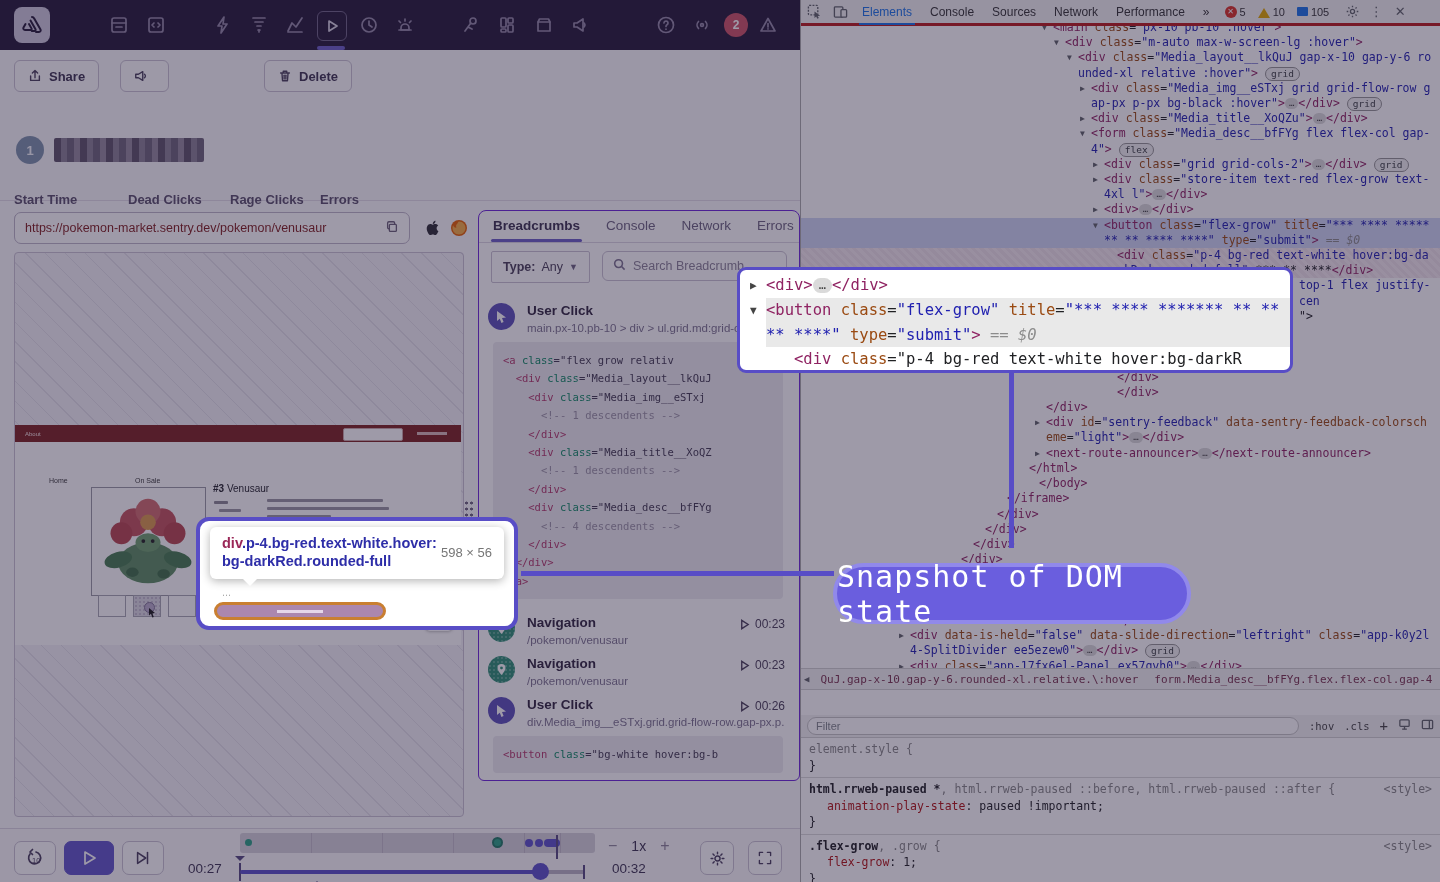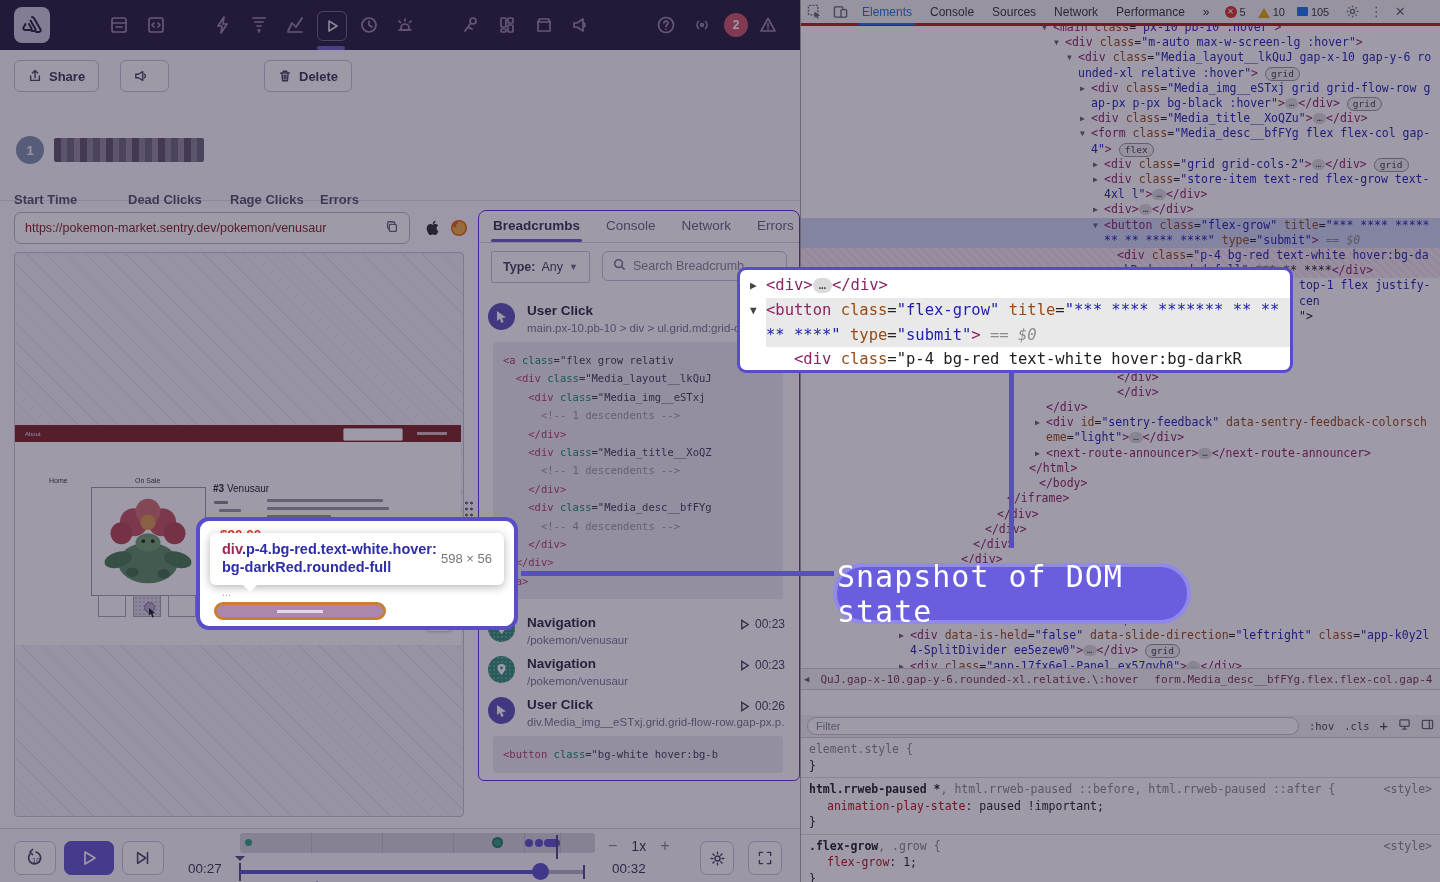--- a/index.html
+++ b/index.html
@@ -146,21 +146,21 @@
   #conn-v{position:absolute;left:1009px;top:371px;width:5px;height:177px;background:#584dc6;z-index:31;}
   #callout-dom{position:absolute;left:737px;top:267px;width:556px;height:106px;background:#fff;border:3px solid #584dc6;border-radius:9px;z-index:32;overflow:hidden;box-sizing:border-box;
     font-family:"DejaVu Sans Mono",monospace;font-size:15.5px;line-height:24px;color:#202124;padding:3px 0 0 26px;}
   .co-row{position:relative;white-space:pre-wrap;word-break:break-all;padding-right:6px;}
   .co-row .arrow{display:inline-block;width:16px;margin-left:-16px;color:#444;font-size:11px;vertical-align:1px;}
   .co-row.sel{background:#e9e9e9;}
   .co-row .dots{font-size:12px;border-radius:9px;padding:0 6px;line-height:15px;}
   #callout-zoom{position:absolute;left:196px;top:517px;width:322px;height:113px;background:#fff;border:4px solid #584dc6;border-radius:13px;z-index:32;box-sizing:border-box;overflow:hidden;}
   #cz-price{position:absolute;left:20px;top:6px;font-size:13.5px;font-weight:bold;color:#e03e2f;}
   #cz-stock{position:absolute;left:20px;top:24px;font-size:8px;font-style:italic;color:#8a8a8a;}
-  #cz-tooltip{position:absolute;left:10px;top:12px;width:294px;height:52px;background:#fff;border-radius:6px;box-shadow:0 2px 10px rgba(0,0,0,.3);padding:7px 12px;box-sizing:border-box;}
+  #cz-tooltip{position:absolute;left:10px;top:6px;width:294px;height:52px;background:#fff;border-radius:6px;box-shadow:0 2px 10px rgba(0,0,0,.3);padding:7px 12px;box-sizing:border-box;}
   #cz-tooltip::after{content:"";position:absolute;left:32px;bottom:-7px;border:8px solid transparent;border-top-color:#fff;border-bottom:none;}
   #cz-sel{font-size:14.5px;font-weight:bold;color:#2e2ea8;width:215px;word-break:break-all;line-height:18px;}
   #cz-sel .tagp{color:#9a2757;}
   #cz-dims{position:absolute;right:12px;top:18px;font-size:13px;color:#767676;}
   #cz-btn{position:absolute;left:14px;top:81px;width:172px;height:18px;border-radius:10px;background:#ab87ae;border:3px solid #c97f31;box-sizing:border-box;display:flex;align-items:center;justify-content:center;}
   #cz-btn .blur{width:46px;height:3px;background:#e5d7e8;}
   #cz-dots{position:absolute;left:22px;top:69px;font-size:9px;color:#8a8a8a;letter-spacing:1px;}
   #pill-label{position:absolute;left:833px;top:546px;width:358px;height:61px;background:#6a5ede;border:4px solid #9189ea;border-radius:31px;z-index:32;display:flex;align-items:center;justify-content:center;box-sizing:border-box;
     font-family:"DejaVu Sans Mono",monospace;font-size:30px;color:#fff;letter-spacing:1px;margin-top:17px;}
 </style>

